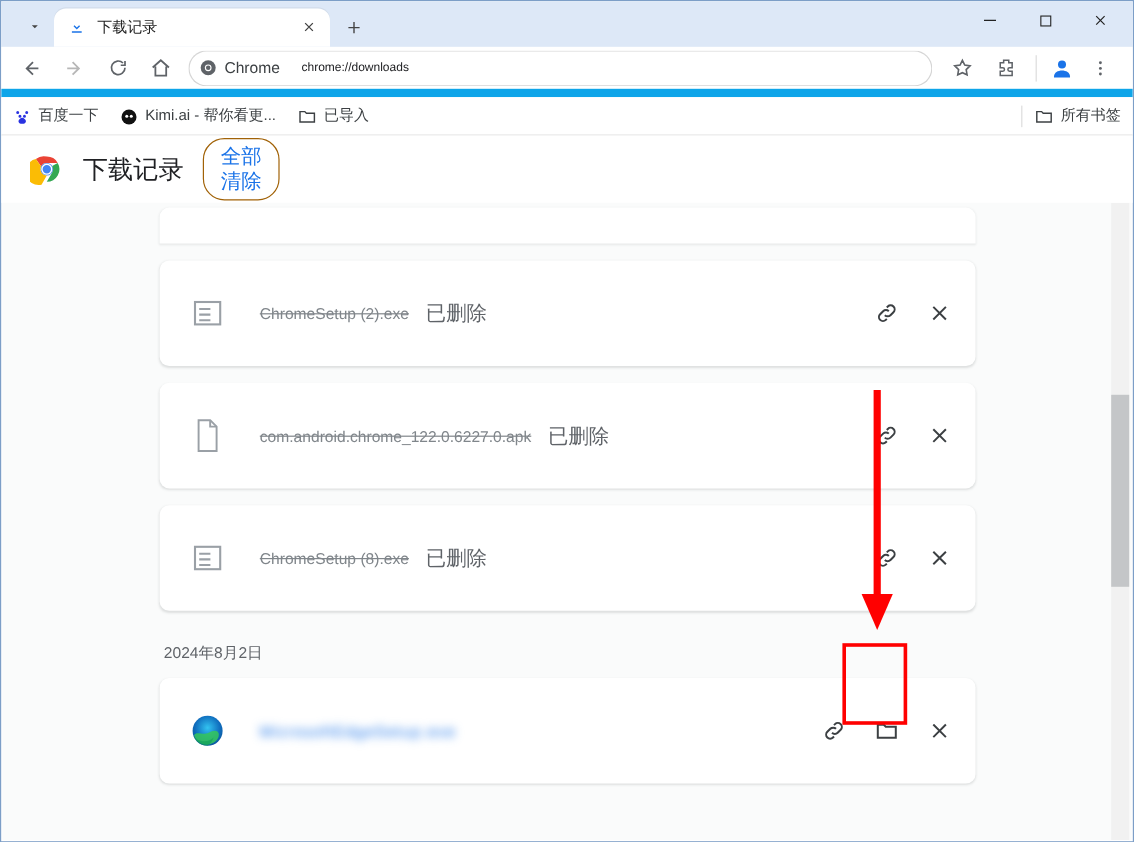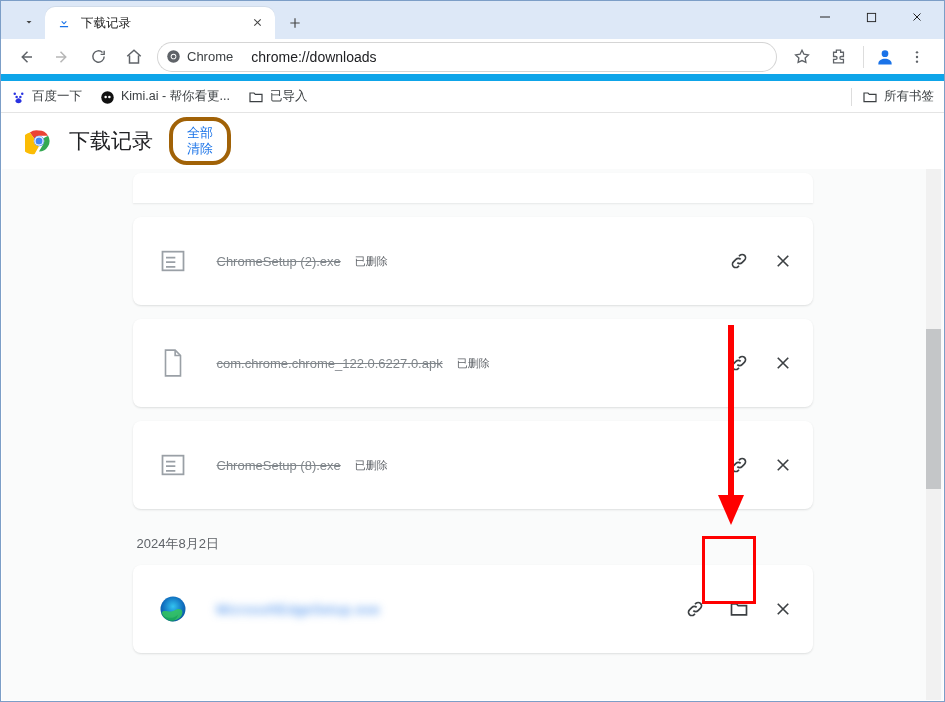--- a/index.html
+++ b/index.html
@@ -84,21 +84,21 @@
     font-size: 13px; color: #3c4043;
     background: #fff;
   }
   .omni-chip svg { margin-right: 6px; }
   .omnibox {
     flex: 1; height: 30px;
     border: 1px solid #d5d5d5;
     border-left: none;
     border-radius: 0 15px 15px 0;
     padding: 0 12px 0 6px;
-    font-size: 14px; color: #202124;
+    font-size: 10px; color: #202124;
     display: flex; align-items: center;
   }
   .tool-right { display: flex; align-items: center; gap: 2px; margin-left: 6px; }
   .vdiv { width: 1px; height: 22px; background: #ddd; margin: 0 6px; }
   .avatar {
     width: 26px; height: 26px; border-radius: 50%;
     display: flex; align-items: center; justify-content: center;
     color: #1a73e8;
   }
   
@@ -138,23 +138,23 @@
     padding: 0 14px;
     max-width: 680px;
   }
   .search-box svg { margin-right: 8px; color: #5f6368; flex-shrink: 0; }
   .search-box input {
     border: none; background: transparent;
     font-size: 14px; color: #5f6368;
     outline: none; flex: 1;
   }
   .clear-all {
-    border: 4px solid #a16207;
+    border: 1px solid #a16207;
     color: #1a73e8;
-    font-size: 13px;
+    font-size: 17px;
     border-radius: 18px;
     padding: 4px 14px;
     text-align: left;
     line-height: 1.25;
     white-space: pre-line;
   }
   
   .content {
     position: absolute;
     top: 168px; bottom: 1px; left: 1px; right: 1px;
@@ -188,21 +188,21 @@
     font-size: 13px; color: #80868b;
     text-decoration: line-through;
     text-align: right;
   }
   .fname.blur {
     color: #1a73e8; text-decoration: none;
     filter: blur(4px);
     letter-spacing: 1px;
   }
   .status-del {
-    font-size: 11px; color: #5f6368;
+    font-size: 17px; color: #5f6368;
     margin-left: 14px;
   }
   .card-actions {
     margin-left: auto;
     display: flex; align-items: center; gap: 8px;
   }
   .act {
     width: 36px; height: 36px;
     display: flex; align-items: center; justify-content: center;
     color: #3c4043; border-radius: 50%;
@@ -428,21 +428,21 @@
         </div>
       </div>
 
       <div class="card">
         <div class="file-ic">
           <svg width="26" height="30" viewBox="0 0 24 28">
               <path fill="none" stroke="currentColor" stroke-width="1.5" d="M5 2h9l5 5v19H5z"></path>
               <path fill="none" stroke="currentColor" stroke-width="1.5" d="M14 2v5h5"></path>
             </svg>
         </div>
-        <span class="fname">com.chrome.chrome_122.0.6227.0.apk</span>
+        <span class="fname">com.android.chrome_122.0.6227.0.apk</span>
         <span class="status-del">已删除</span>
         <div class="card-actions">
           <div class="act">
             <svg width="20" height="20" viewBox="0 0 24 24">
                 <path fill="none" stroke="currentColor" stroke-width="2" d="M10 14a4 4 0 0 0 5.66 0l3-3a4 4 0 0 0-5.66-5.66l-1 1M14 10a4 4 0 0 0-5.66 0l-3 3a4 4 0 0 0 5.66 5.66l1-1"></path>
               </svg>
           </div>
           <div class="act">
             <svg width="18" height="18" viewBox="0 0 24 24">
                 <path stroke="currentColor" stroke-width="2.2" d="M5 5l14 14M19 5L5 19"></path>

